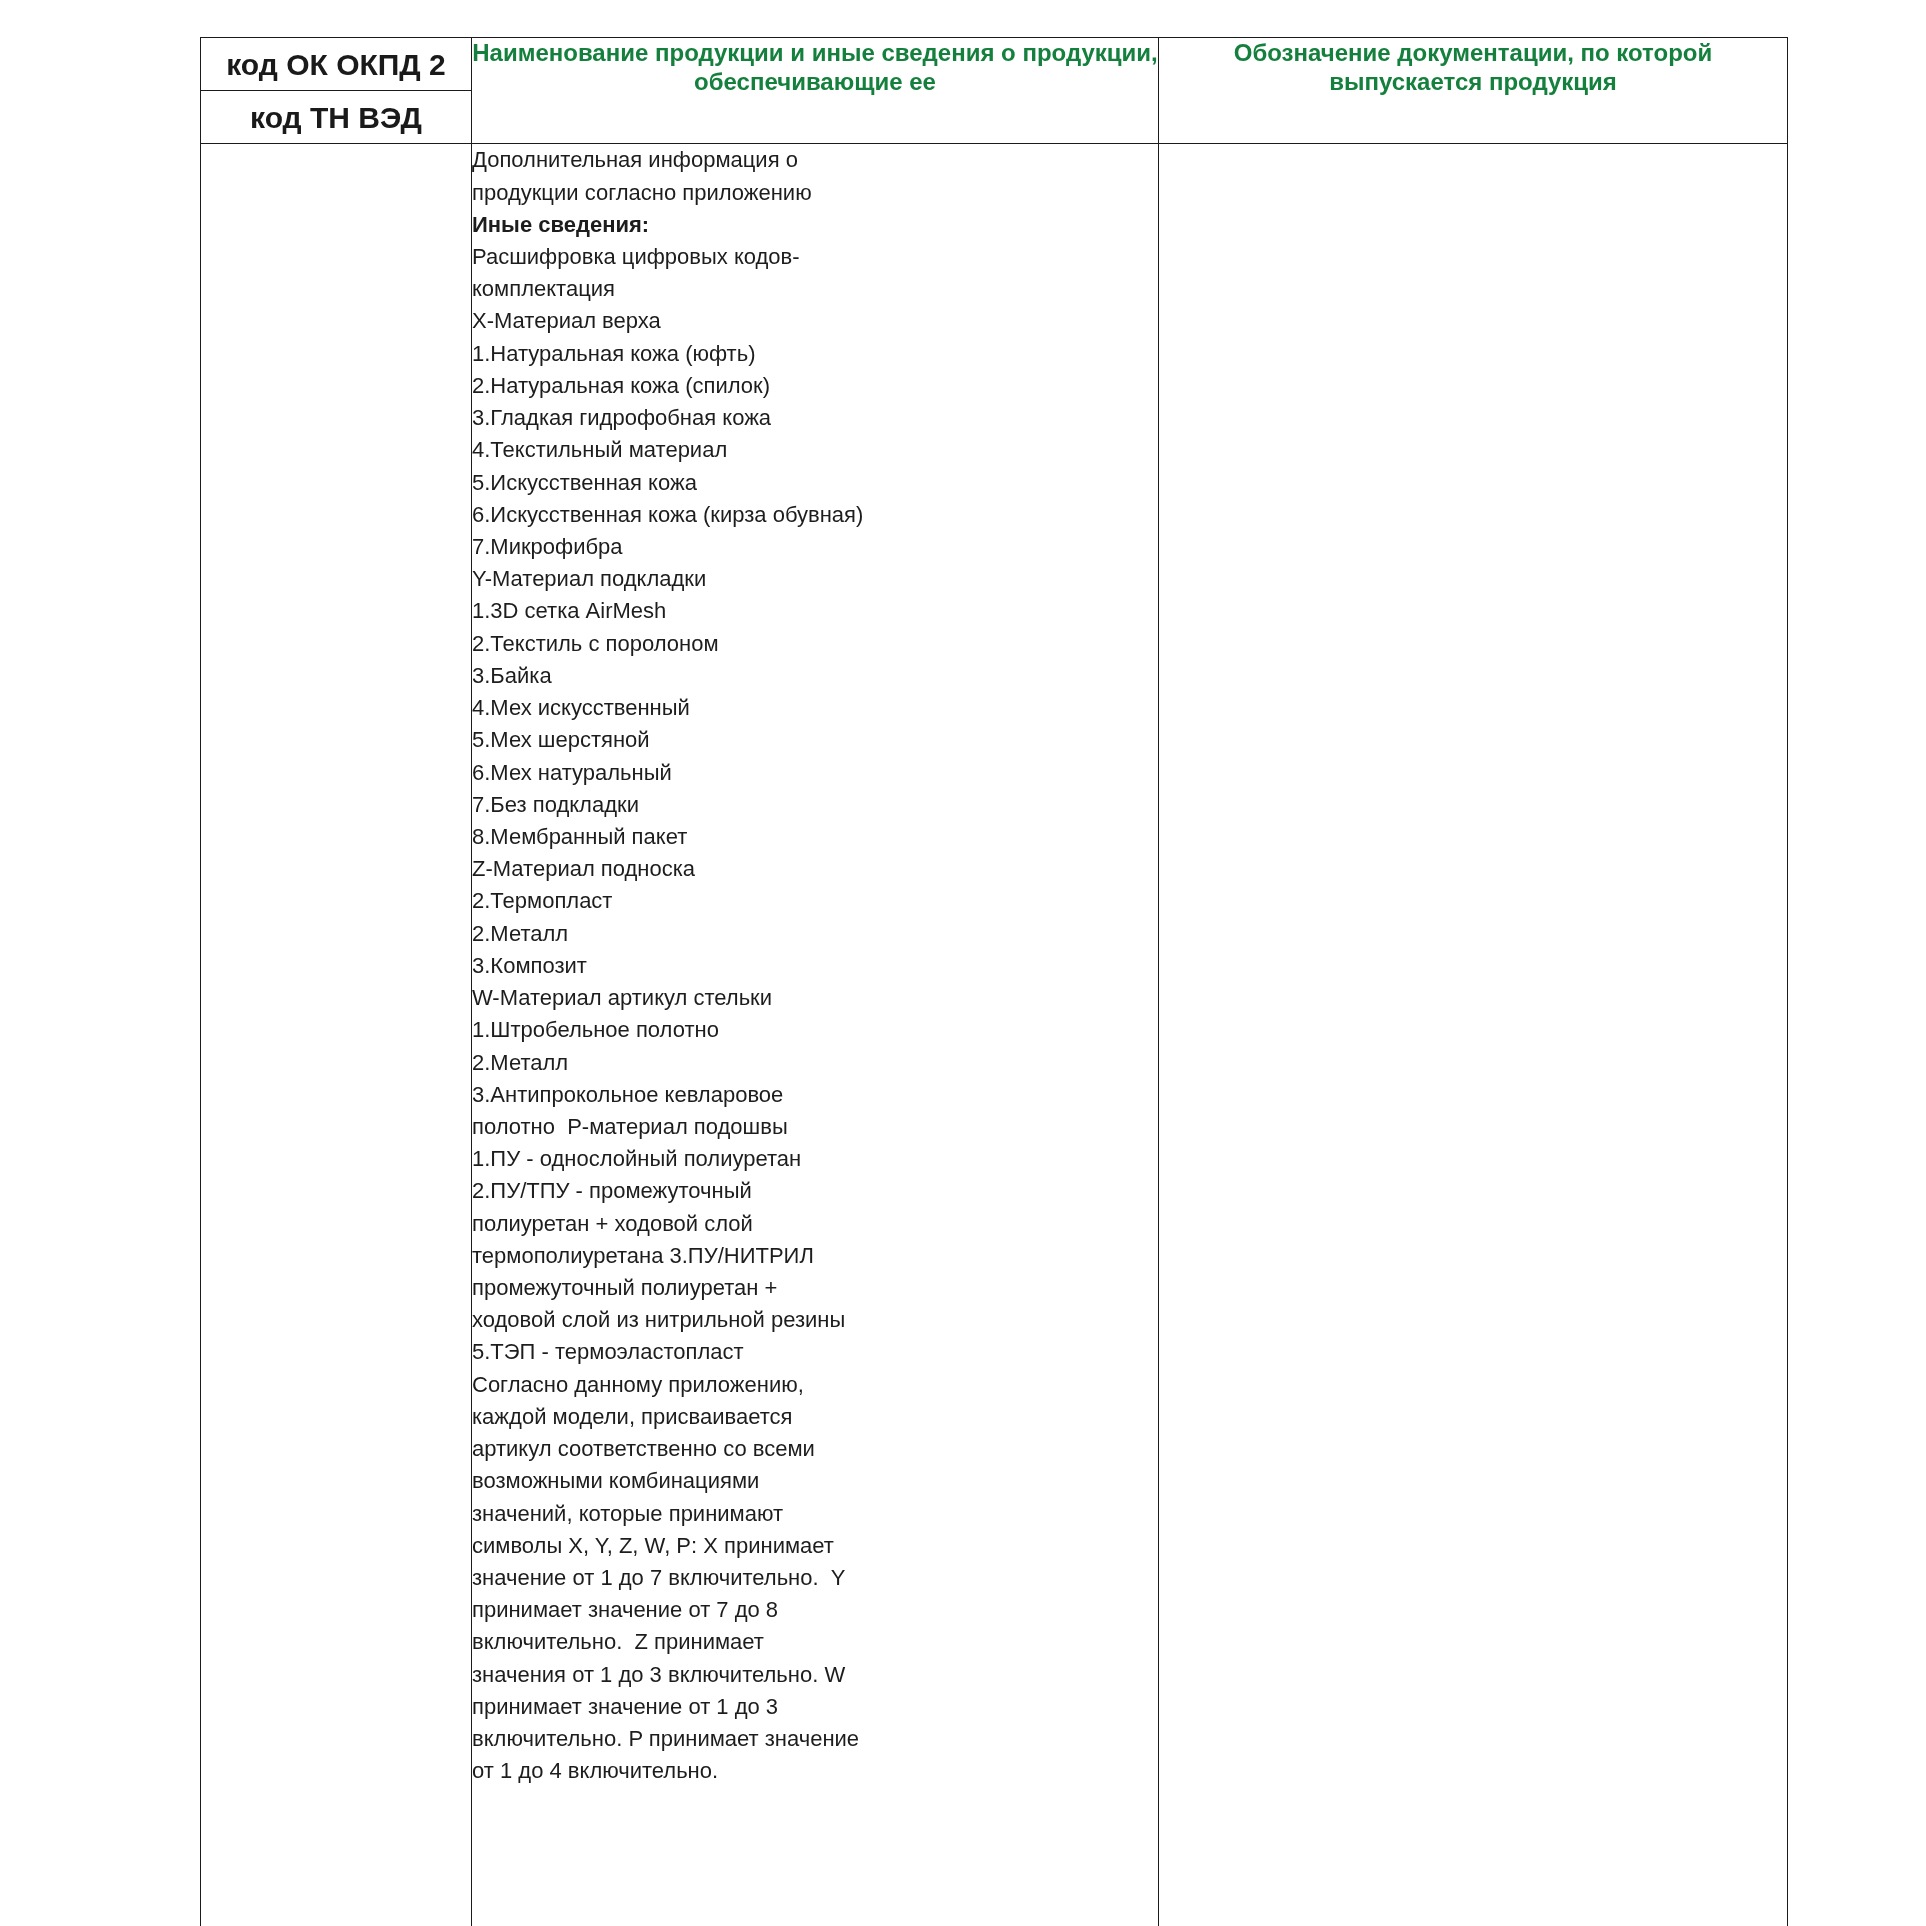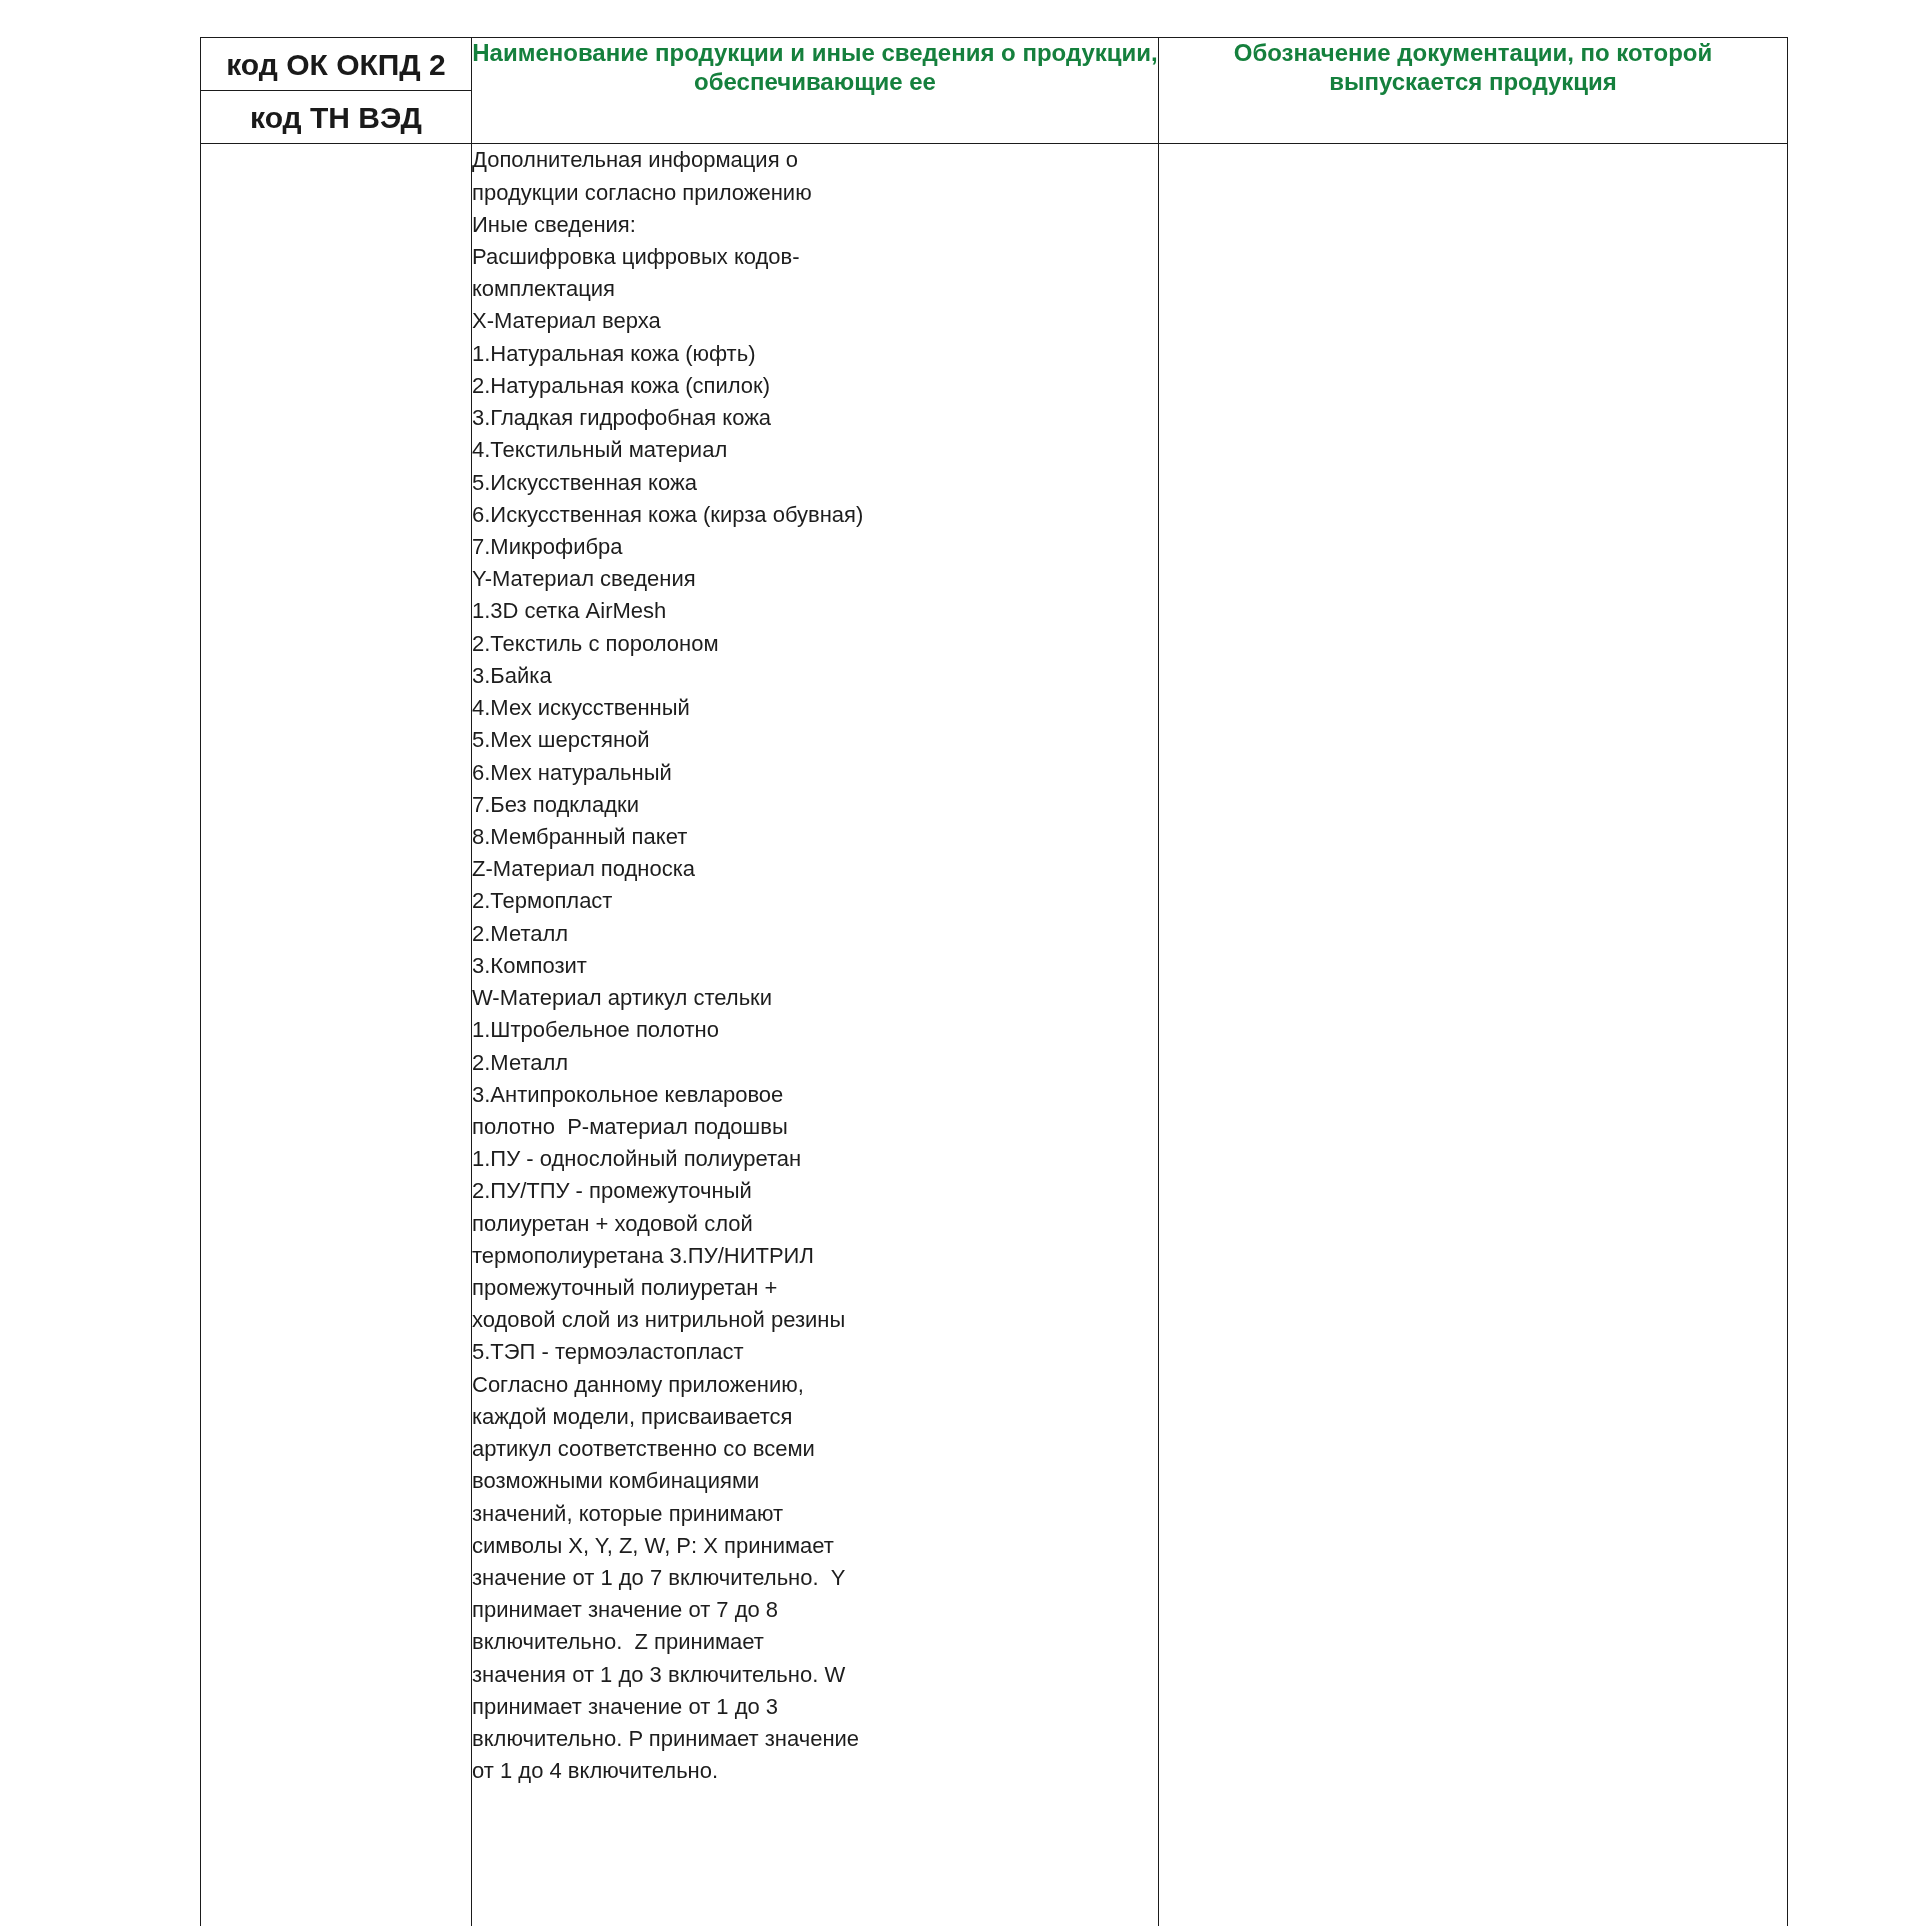--- a/index.html
+++ b/index.html
@@ -56,21 +56,21 @@
   .body-cell-code { height: 2042px; }
   .body-cell-doc { }
 
   .body-cell-name {
     padding: 10px 11.6px 15.4px 14px;
     font-size: 22px;
     line-height: 1.465;
     color: #1d1d1d;
   }
   .body-cell-name .line { white-space: pre-wrap; }
-  .body-cell-name .bold { font-weight: normal; }
+  .body-cell-name .bold { font-weight: bold; }
 </style>
 </head>
 <body>
 
 <table class="doc-table">
   <tbody>
       <tr>
     <td class="col-code" style="padding:0">
       <div class="head-code-1">код ОК ОКПД 2</div>
       <div class="head-code-2">код ТН ВЭД</div>
@@ -88,21 +88,21 @@
             <div class="line">Расшифровка цифровых кодов-</div>
             <div class="line">комплектация</div>
             <div class="line">X-Материал верха</div>
             <div class="line">1.Натуральная кожа (юфть)</div>
             <div class="line">2.Натуральная кожа (спилок)</div>
             <div class="line">3.Гладкая гидрофобная кожа</div>
             <div class="line">4.Текстильный материал</div>
             <div class="line">5.Искусственная кожа</div>
             <div class="line">6.Искусственная кожа (кирза обувная)</div>
             <div class="line">7.Микрофибра</div>
-            <div class="line">Y-Материал сведения</div>
+            <div class="line">Y-Материал подкладки</div>
             <div class="line">1.3D сетка AirMesh</div>
             <div class="line">2.Текстиль с поролоном</div>
             <div class="line">3.Байка</div>
             <div class="line">4.Мех искусственный</div>
             <div class="line">5.Мех шерстяной</div>
             <div class="line">6.Мех натуральный</div>
             <div class="line">7.Без подкладки</div>
             <div class="line">8.Мембранный пакет</div>
             <div class="line">Z-Материал подноска</div>
             <div class="line">2.Термопласт</div>

